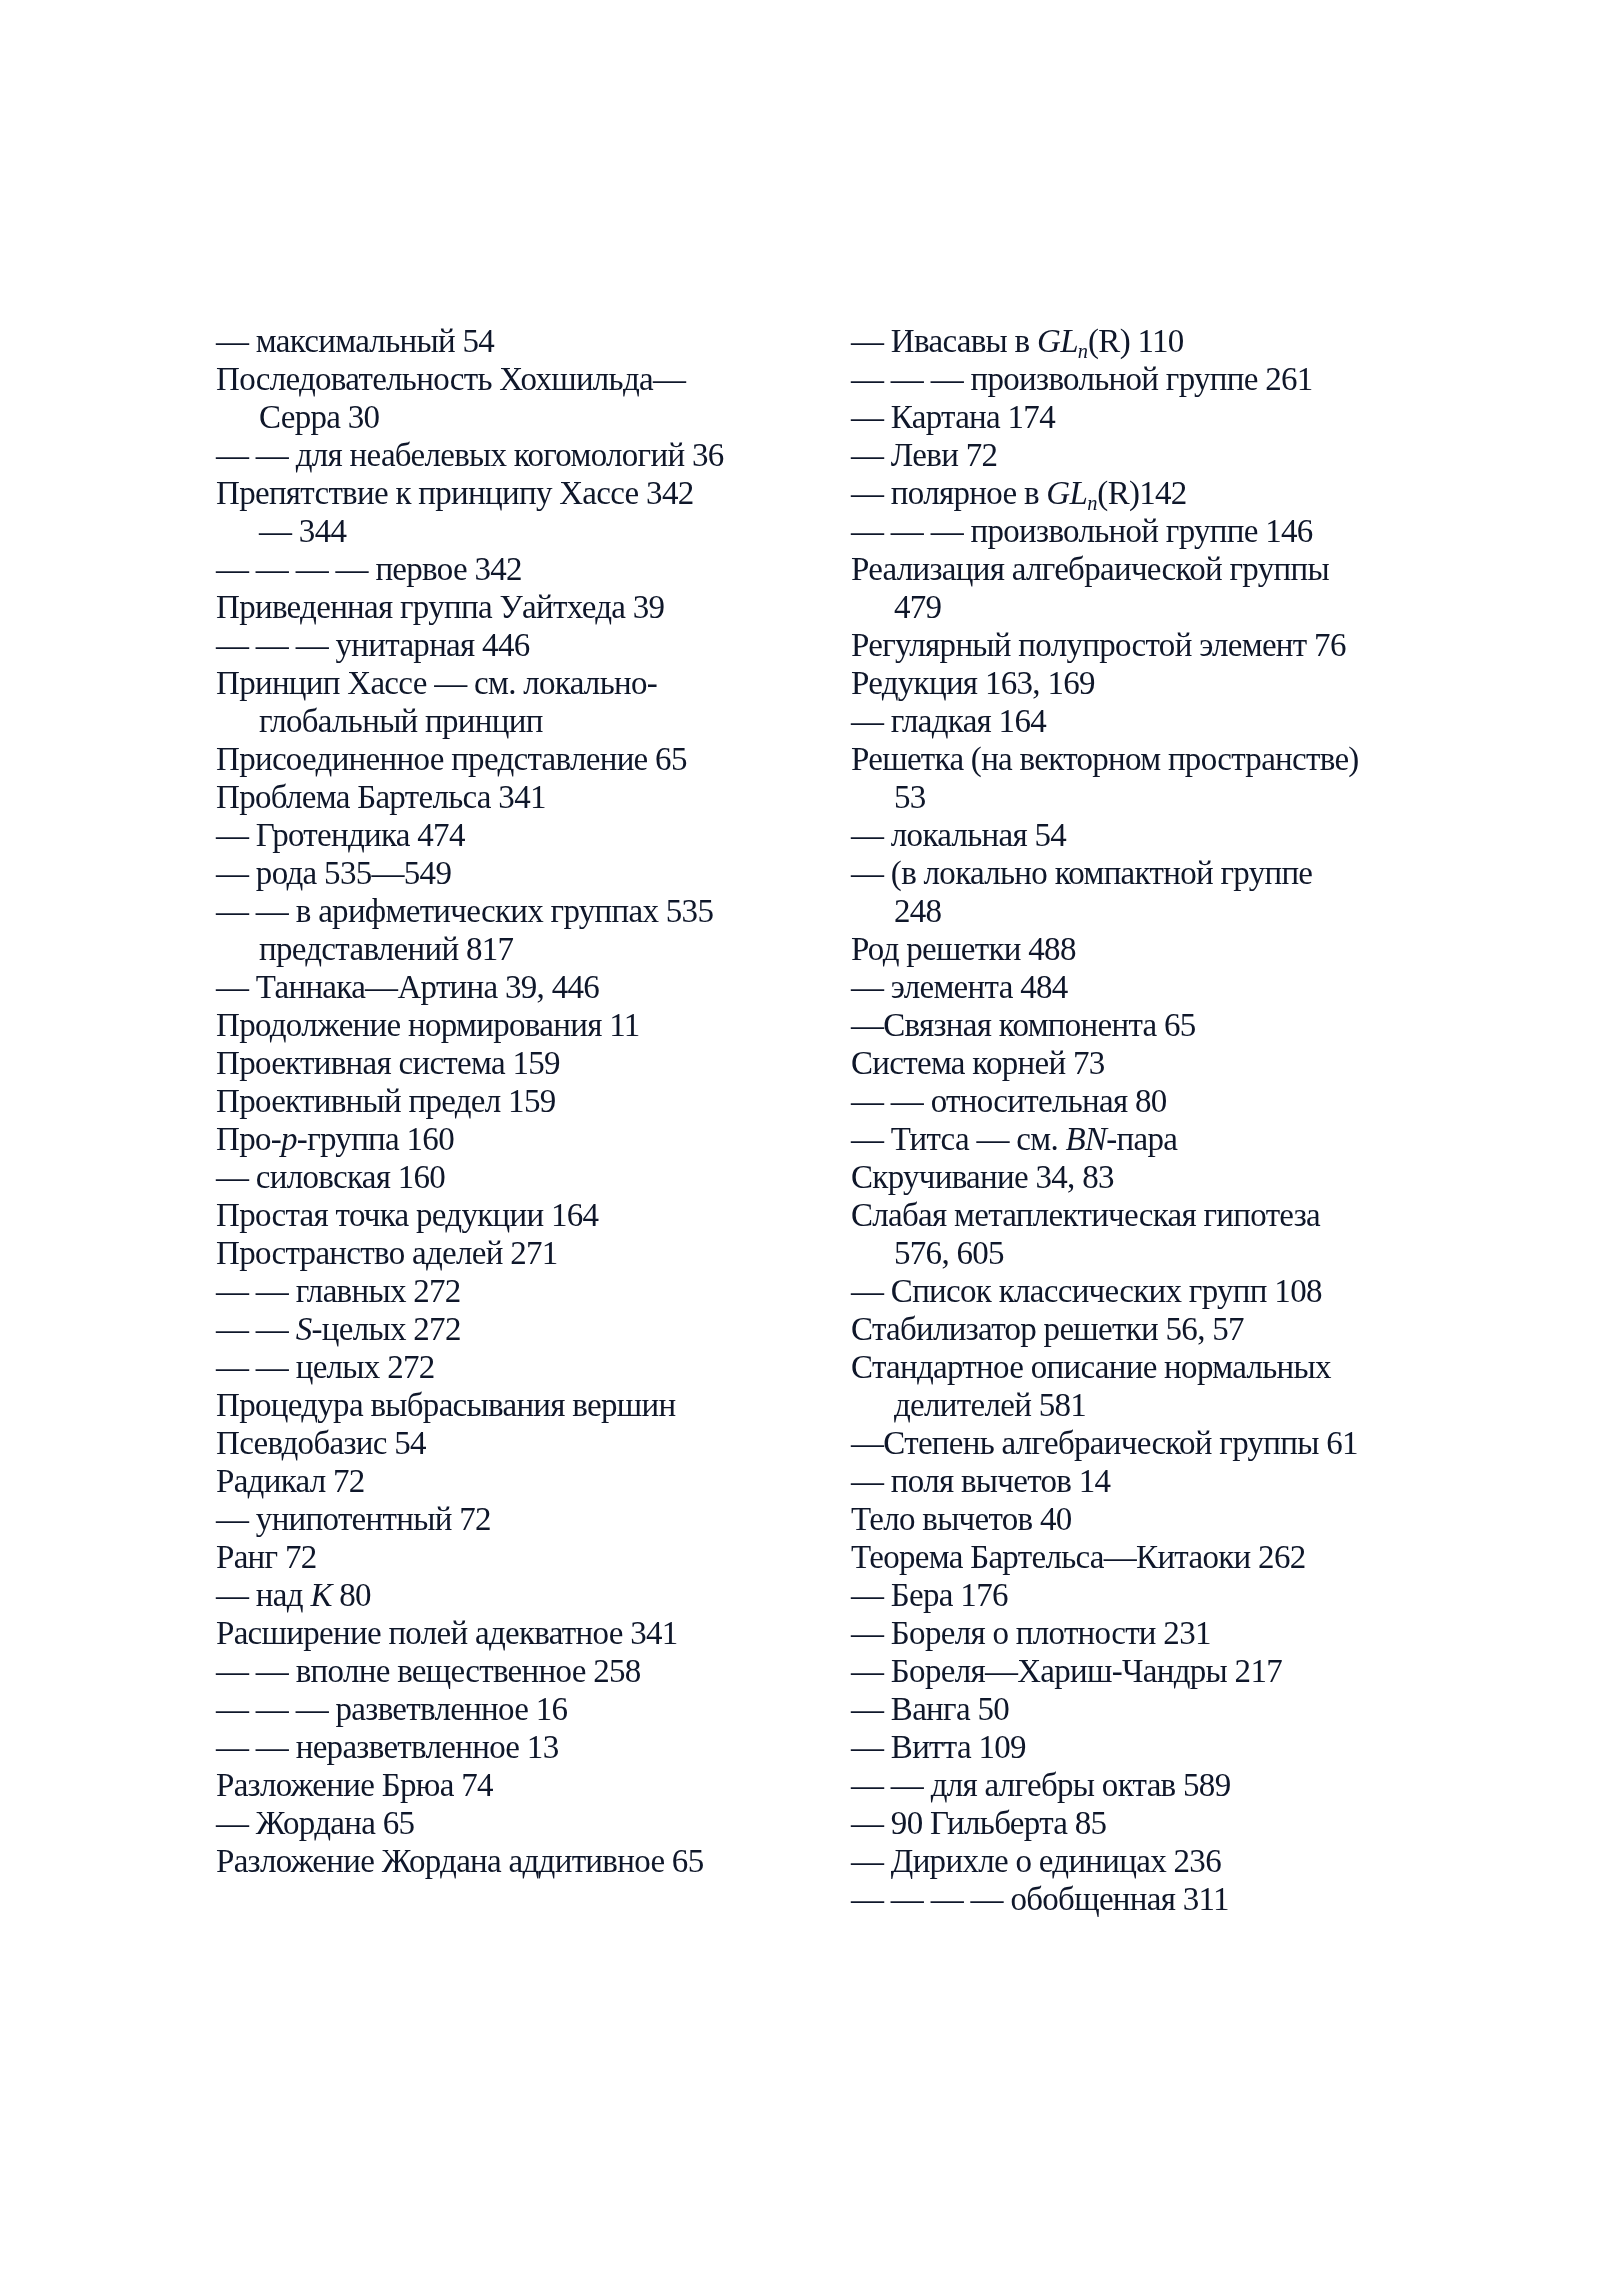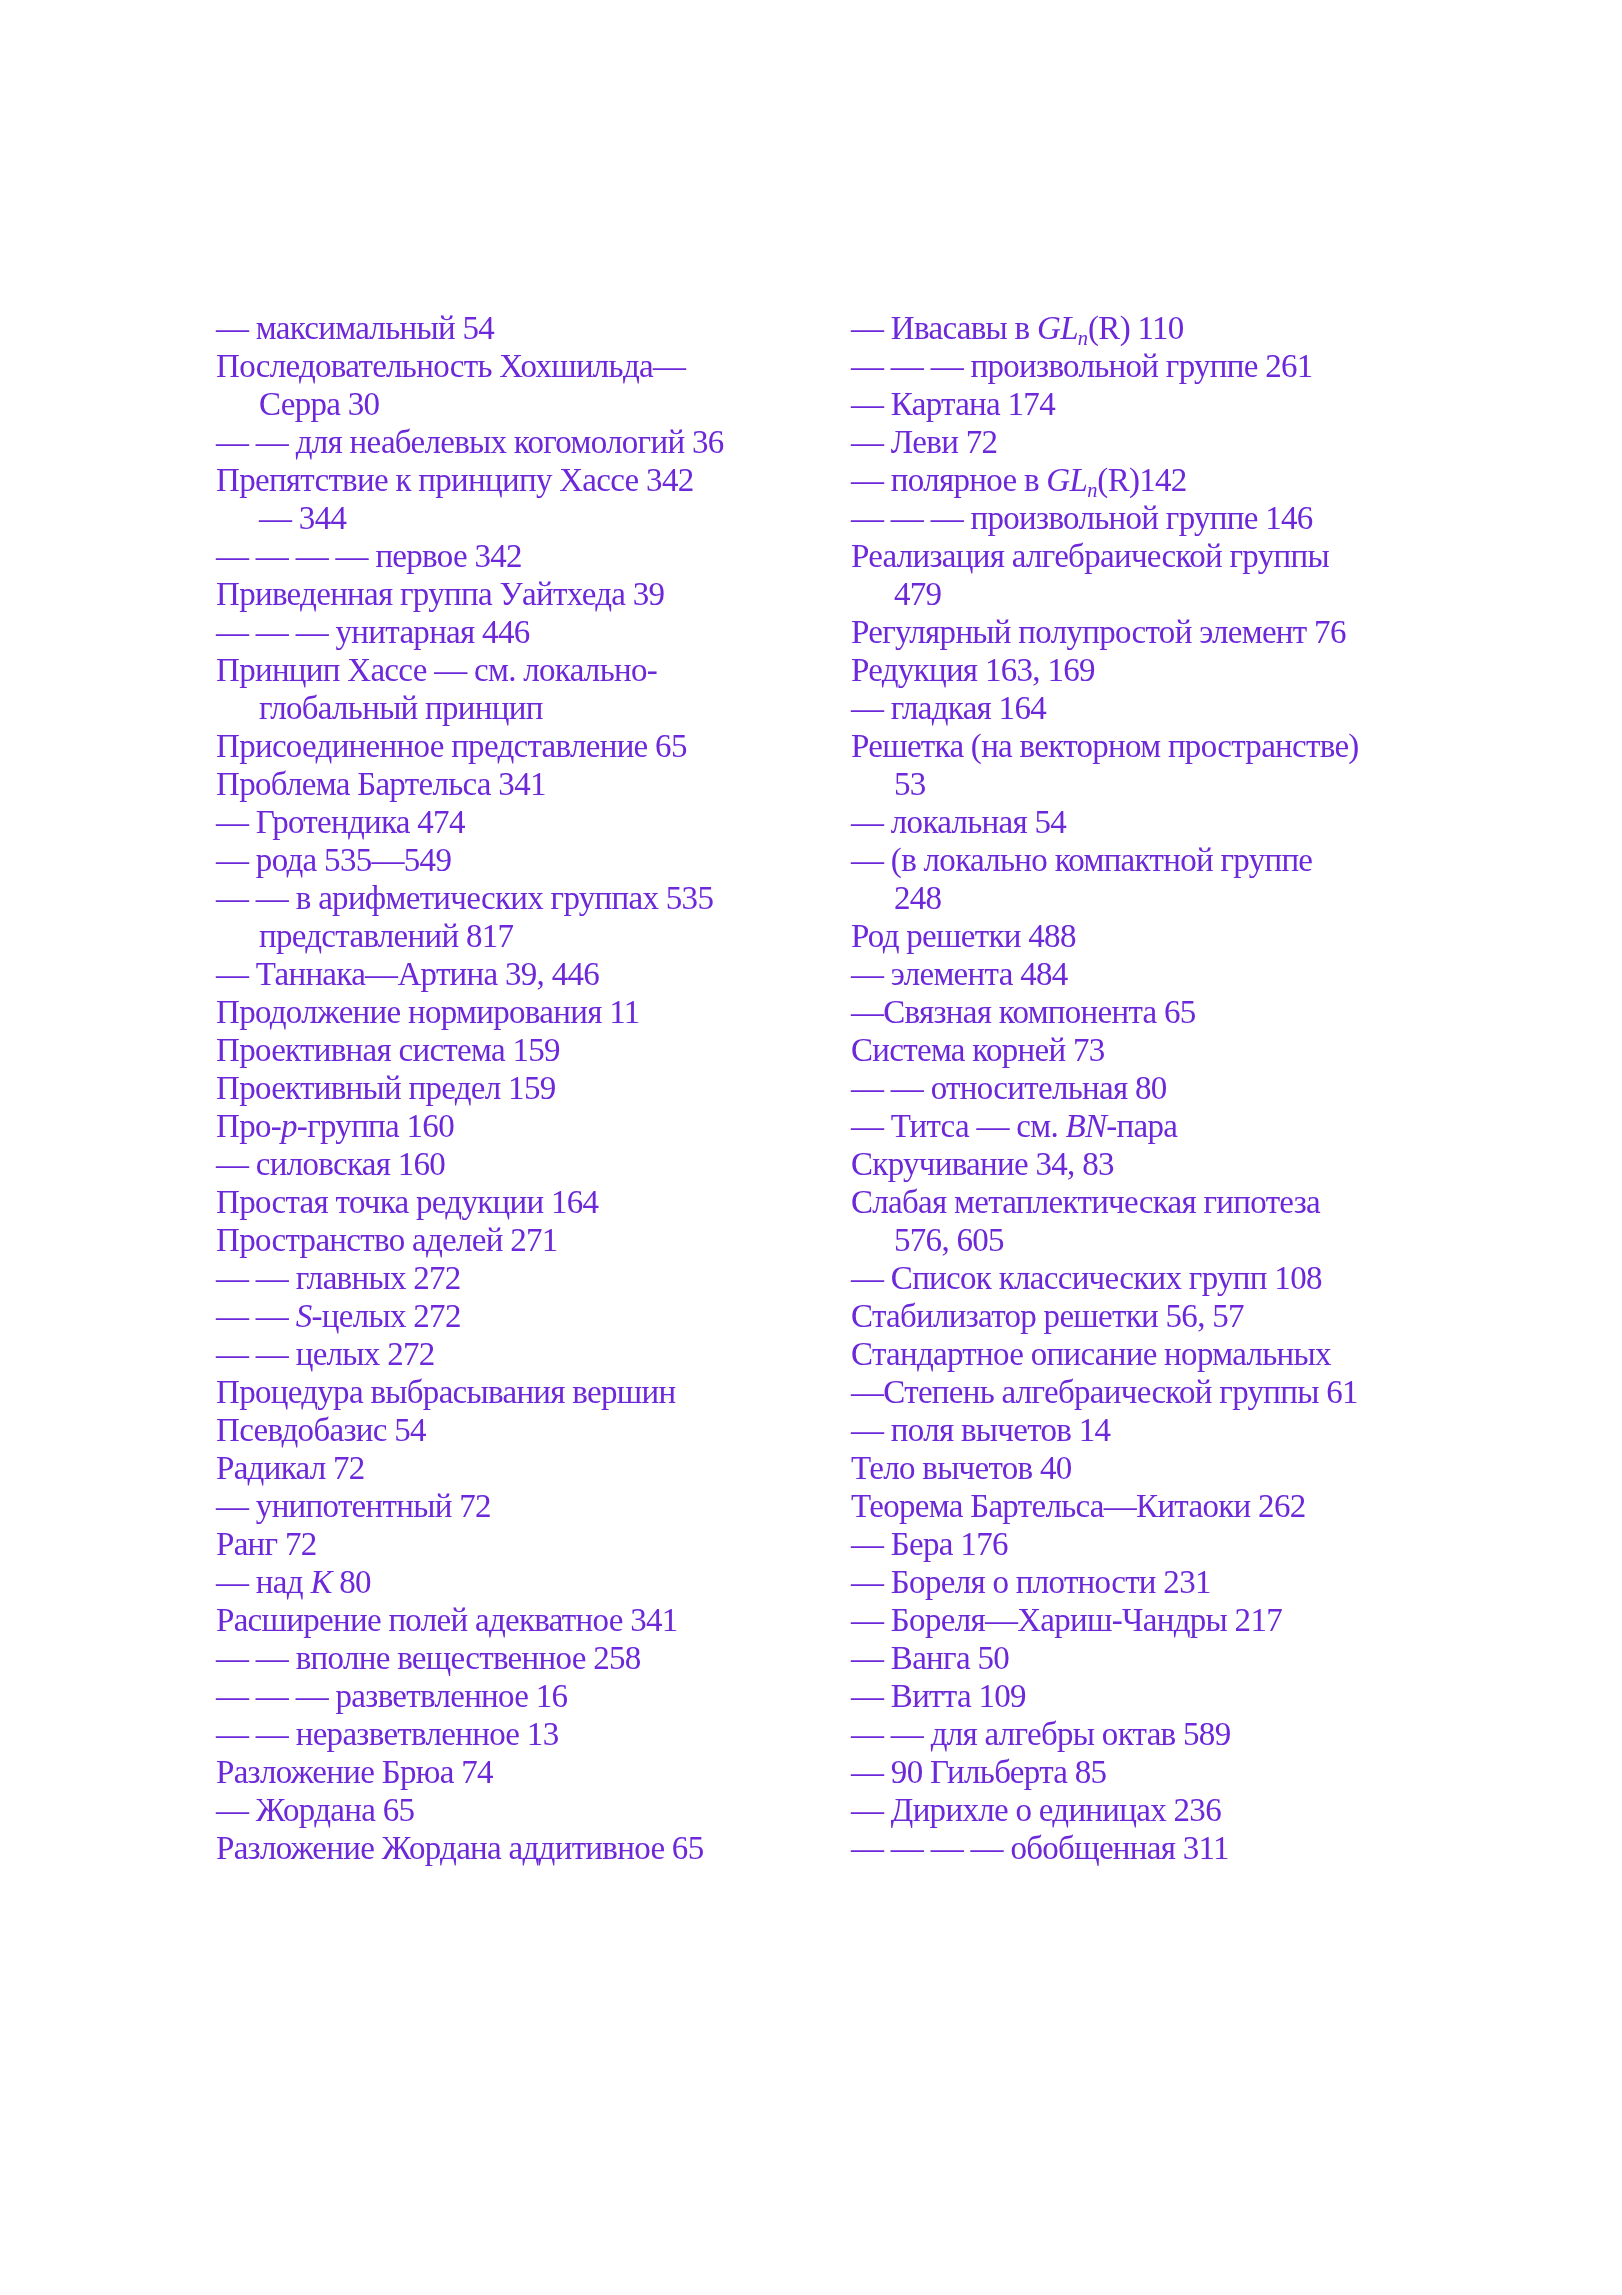--- a/index.html
+++ b/index.html
@@ -11,26 +11,26 @@
     position: relative;
     width: 1622px;
     height: 2295px;
     background: #ffffff;
     color: #000000;
     font-family: "Liberation Serif", "DejaVu Serif", serif;
     overflow: hidden;
   }
   .col {
     position: absolute;
-    top: 309px;
+    top: 322px;
     width: 661px;
     font-size: 33px;
     line-height: 38px;
     letter-spacing: -0.7px;
-    color: #6d28d9;
+    color: #0f172a;
   }
   .col-left  { left: 216px; }
   .col-right { left: 851px; }
   .line {
     white-space: nowrap;
     height: 38px;
   }
   .line.ind { padding-left: 43px; }
   .it   { font-style: italic; }
   .subn {
@@ -109,20 +109,21 @@
       <div class="line"><span>—Связная компонента 65</span></div>
       <div class="line"><span>Система корней 73</span></div>
       <div class="line"><span>— — относительная 80</span></div>
       <div class="line"><span>— Титса — см. </span><span class="it">BN</span><span>-пара</span></div>
       <div class="line"><span>Скручивание 34, 83</span></div>
       <div class="line"><span>Слабая метаплектическая гипотеза</span></div>
       <div class="line ind"><span>576, 605</span></div>
       <div class="line"><span>— Список классических групп 108</span></div>
       <div class="line"><span>Стабилизатор решетки 56, 57</span></div>
       <div class="line"><span>Стандартное описание нормальных</span></div>
+      <div class="line ind"><span>делителей 581</span></div>
       <div class="line"><span>—Степень алгебраической группы 61</span></div>
       <div class="line"><span>— поля вычетов 14</span></div>
       <div class="line"><span>Тело вычетов 40</span></div>
       <div class="line"><span>Теорема Бартельса—Китаоки 262</span></div>
       <div class="line"><span>— Бера 176</span></div>
       <div class="line"><span>— Бореля о плотности 231</span></div>
       <div class="line"><span>— Бореля—Хариш-Чандры 217</span></div>
       <div class="line"><span>— Ванга 50</span></div>
       <div class="line"><span>— Витта 109</span></div>
       <div class="line"><span>— — для алгебры октав 589</span></div>

